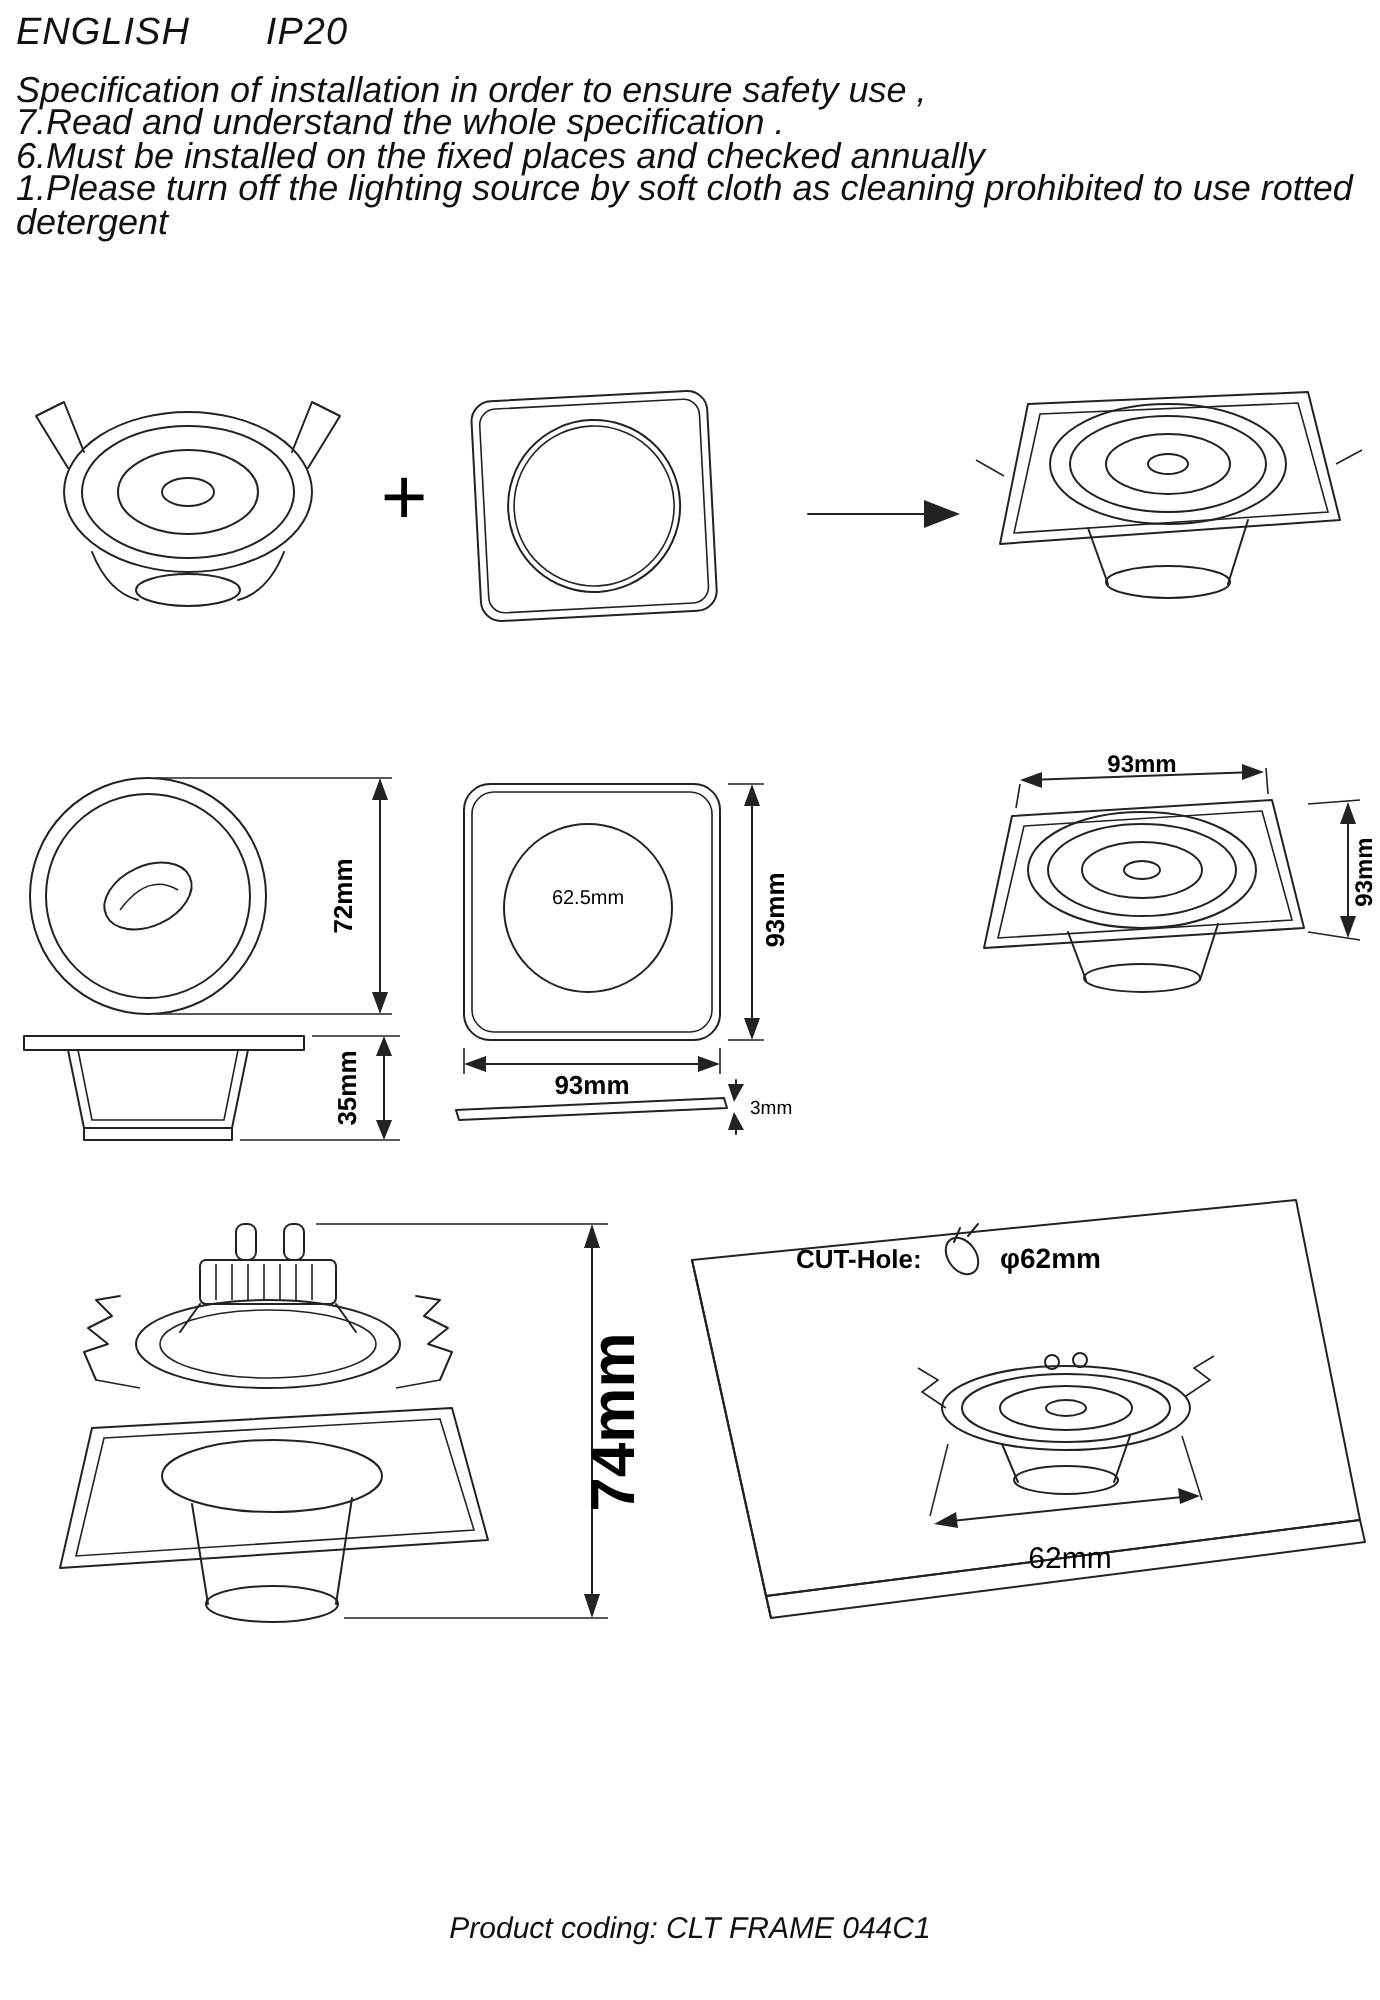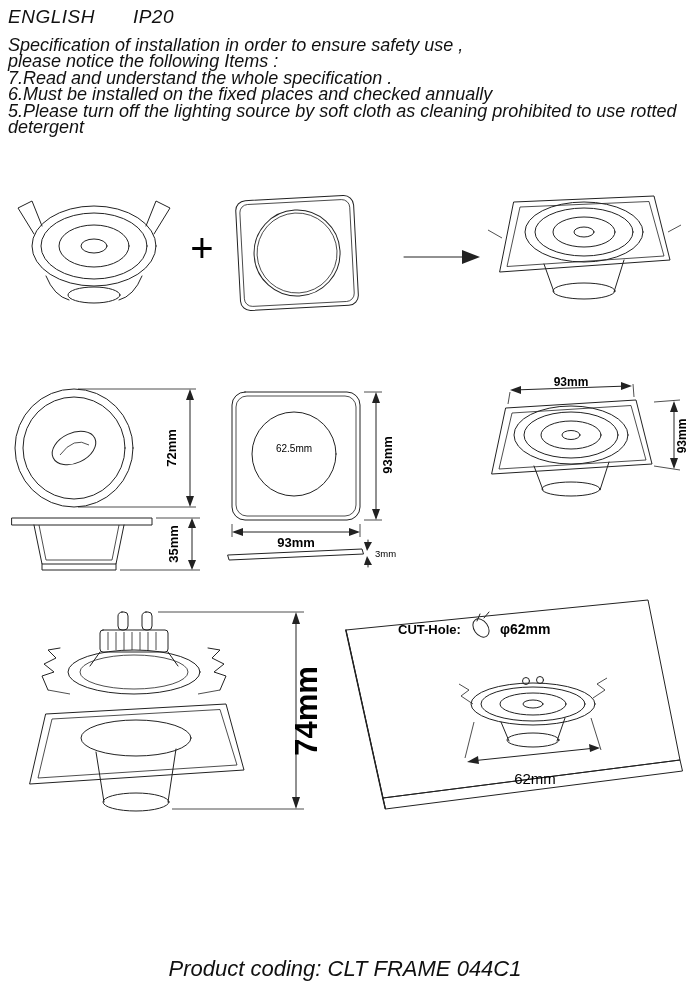--- a/index.html
+++ b/index.html
@@ -7,39 +7,38 @@
         font-family:"Liberation Sans",sans-serif;color:#111;}
   .abs{position:absolute;font-style:italic;}
   .hdr{top:6px;left:8px;font-size:19px;letter-spacing:.5px;display:flex;gap:38px;}
   .notice{top:37px;left:8px;width:678px;font-size:18px;line-height:16.4px;}
   .d{stroke:#222;fill:none;stroke-width:1;stroke-linejoin:round;stroke-linecap:round;}
   .dthin{stroke:#222;fill:none;stroke-width:.8;}
   .ah{fill:#222;stroke:none;}
   .t{fill:#000;stroke:none;font-family:"Liberation Sans",sans-serif;}
   .b{font-weight:bold;}
   svg{position:absolute;overflow:visible;}
-  .footer{top:956px;left:0;width:690px;text-align:center;font-size:22px;}
+  .footer{top:956px;left:0;width:690px;text-align:center;font-size:15px;}
   .plus{font-size:40px;font-weight:400;}
 </style>
 </head>
 <body>
 
 <div class="page">
 
   <div class="abs hdr">
     <span>ENGLISH</span>
     <span>IP20</span>
   </div>
 
   <div class="abs notice">
     <div>Specification of installation in order to ensure safety use ,</div>
-    <div>please notice the following Items :</div>
     <div>7.Read and understand the whole specification .</div>
     <div>6.Must be installed on the fixed places and checked annually</div>
-    <div>5.Please turn off the lighting source by soft cloth as cleaning prohibited to use rotted detergent</div>
+    <div>1.Please turn off the lighting source by soft cloth as cleaning prohibited to use rotted detergent</div>
   </div>
 
   <svg style="left:8px;top:188px" width="172" height="128" viewBox="0 0 172 128">
     <path class="d" d="M26 46 L10 20 L24 13 L34 38"></path>
     <path class="d" d="M146 46 L162 20 L148 13 L138 38"></path>
     <ellipse class="d" cx="86" cy="58" rx="62" ry="40"></ellipse>
     <ellipse class="d" cx="86" cy="58" rx="53" ry="33"></ellipse>
     <ellipse class="d" cx="86" cy="58" rx="35" ry="21"></ellipse>
     <ellipse class="d" cx="86" cy="58" rx="13" ry="7"></ellipse>
     <path class="d" d="M38 88 Q46 108 61 112"></path>

